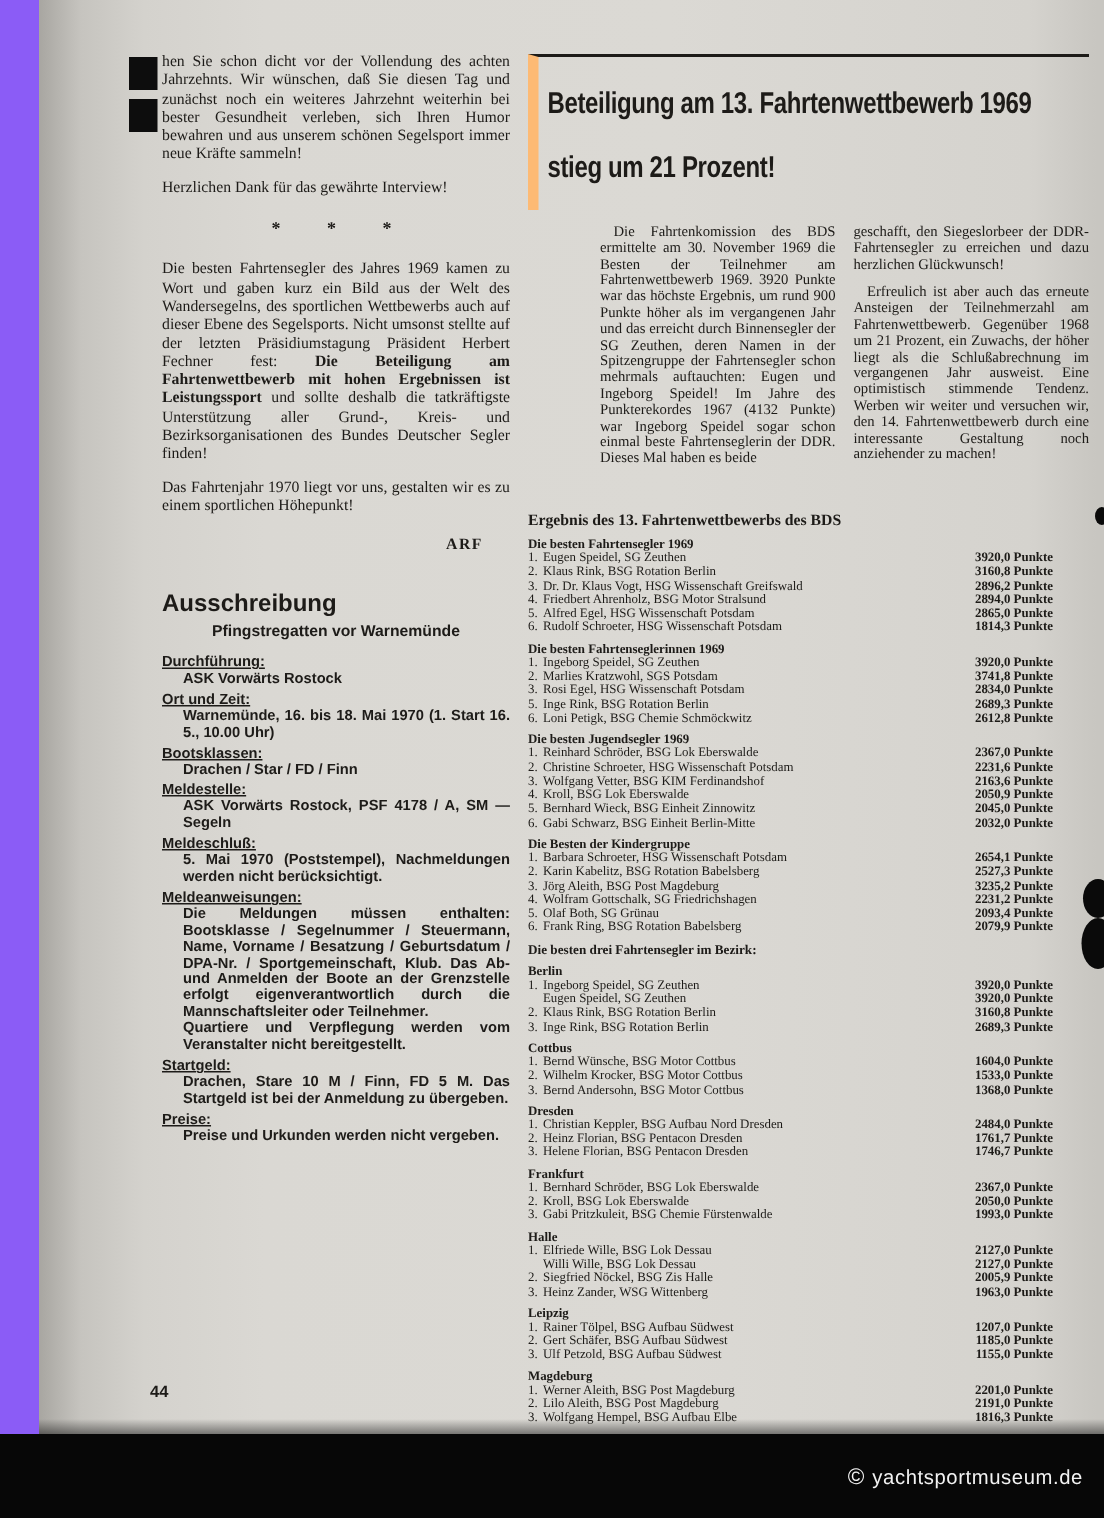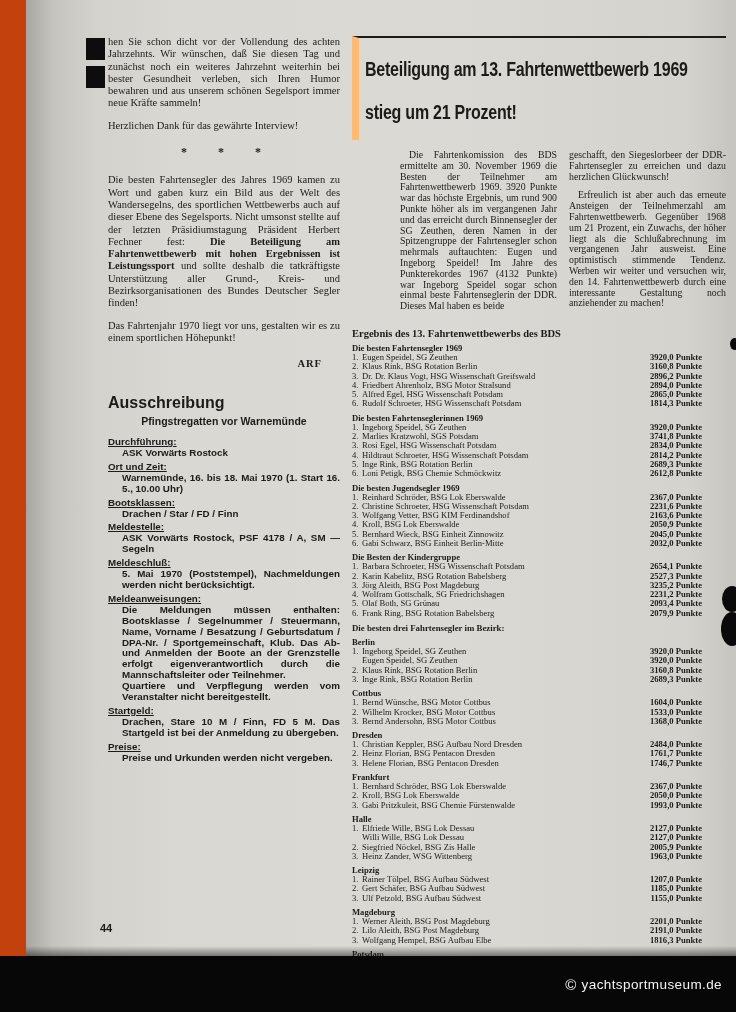--- a/index.html
+++ b/index.html
@@ -1,16 +1,16 @@
 <!DOCTYPE html>
 <html><head>
 <meta charset="utf-8">
 <style>
   html,body{margin:0;padding:0;background:#111;}
-  .page{position:relative;width:736px;height:1012px;background:#c2410c;overflow:hidden;
+  .page{position:relative;width:736px;height:1012px;background:#8b5cf6;overflow:hidden;
         font-family:"Liberation Serif",serif;color:#1d1b18;}
   
   .paper{position:absolute;left:26px;top:0;right:0;bottom:56px;
          background:linear-gradient(90deg,#a8a6a1 0,#c6c4bf 28px,#d4d2cd 70px,#dad8d3 150px,#dbd9d4 420px,#d5d3ce 660px,#c8c6c1 705px);}
   .paper:after{content:"";position:absolute;left:0;right:0;bottom:0;height:10px;
          background:linear-gradient(180deg,rgba(0,0,0,0),rgba(0,0,0,.45));}
   
   .tab{position:absolute;background:#0d0d0d;width:19px;height:22px;left:86px;}
   .tab1{top:38px;} .tab2{top:66px;}
   .blob{position:absolute;background:#0a0a0a;border-radius:50%;}
@@ -32,21 +32,21 @@
   
   .article{position:absolute;left:352px;top:36px;width:374px;}
   .headline{border-top:2px solid #1d1b18;border-left:7px solid #fdba74;padding:10px 0 6px 6px;
             font-family:"Liberation Sans",sans-serif;font-weight:bold;font-size:20px;letter-spacing:-0.3px;}
   .headline .hl{transform:scaleX(0.8);transform-origin:left;white-space:nowrap;line-height:43px;}
   .article-cols{display:flex;gap:12px;margin-top:10px;margin-left:48px;}
   .article-cols .col{flex:1;font-size:9.8px;line-height:10.8px;text-align:justify;}
   .article-cols p{margin:0 0 8px 0;}
   .indent{text-indent:9px;}
   
-  .results{margin-top:8px;}
+  .results{margin-top:22px;}
   .results-title{font-weight:bold;font-size:10.5px;margin-bottom:2px;}
   .group-header{font-weight:bold;font-size:8.6px;line-height:10px;margin-top:4px;}
   .result-row{display:flex;justify-content:space-between;font-size:8.6px;line-height:9.3px;padding-right:24px;}
   .row-num{display:inline-block;width:10px;}
   .row-points{font-weight:bold;white-space:nowrap;}
   .bezirk-header{font-weight:bold;font-size:8.8px;line-height:10px;margin-top:5px;}
   
   .bottom-band{position:absolute;left:0;right:0;bottom:0;height:56px;background:#070707;
                display:flex;align-items:center;justify-content:flex-end;padding-right:14px;box-sizing:border-box;}
   .watermark{color:#f2f2f2;font-family:"Liberation Sans",sans-serif;font-size:13.5px;letter-spacing:0.4px;
@@ -152,24 +152,20 @@
             </div>
             <div class="result-row">
               <span class="row-name"><span class="row-num">2.</span><span class="row-label">Marlies Kratzwohl, SGS Potsdam</span></span>
               <span class="row-points">3741,8 Punkte</span>
             </div>
             <div class="result-row">
               <span class="row-name"><span class="row-num">3.</span><span class="row-label">Rosi Egel, HSG Wissenschaft Potsdam</span></span>
               <span class="row-points">2834,0 Punkte</span>
             </div>
             <div class="result-row">
-              <span class="row-name"><span class="row-num">4.</span><span class="row-label">Hildtraut Schroeter, HSG Wissenschaft Potsdam</span></span>
-              <span class="row-points">2814,2 Punkte</span>
-            </div>
-            <div class="result-row">
               <span class="row-name"><span class="row-num">5.</span><span class="row-label">Inge Rink, BSG Rotation Berlin</span></span>
               <span class="row-points">2689,3 Punkte</span>
             </div>
             <div class="result-row">
               <span class="row-name"><span class="row-num">6.</span><span class="row-label">Loni Petigk, BSG Chemie Schmöckwitz</span></span>
               <span class="row-points">2612,8 Punkte</span>
             </div>
           </div>
           <div class="result-group">
             <div class="group-header">Die besten Jugendsegler 1969</div>

